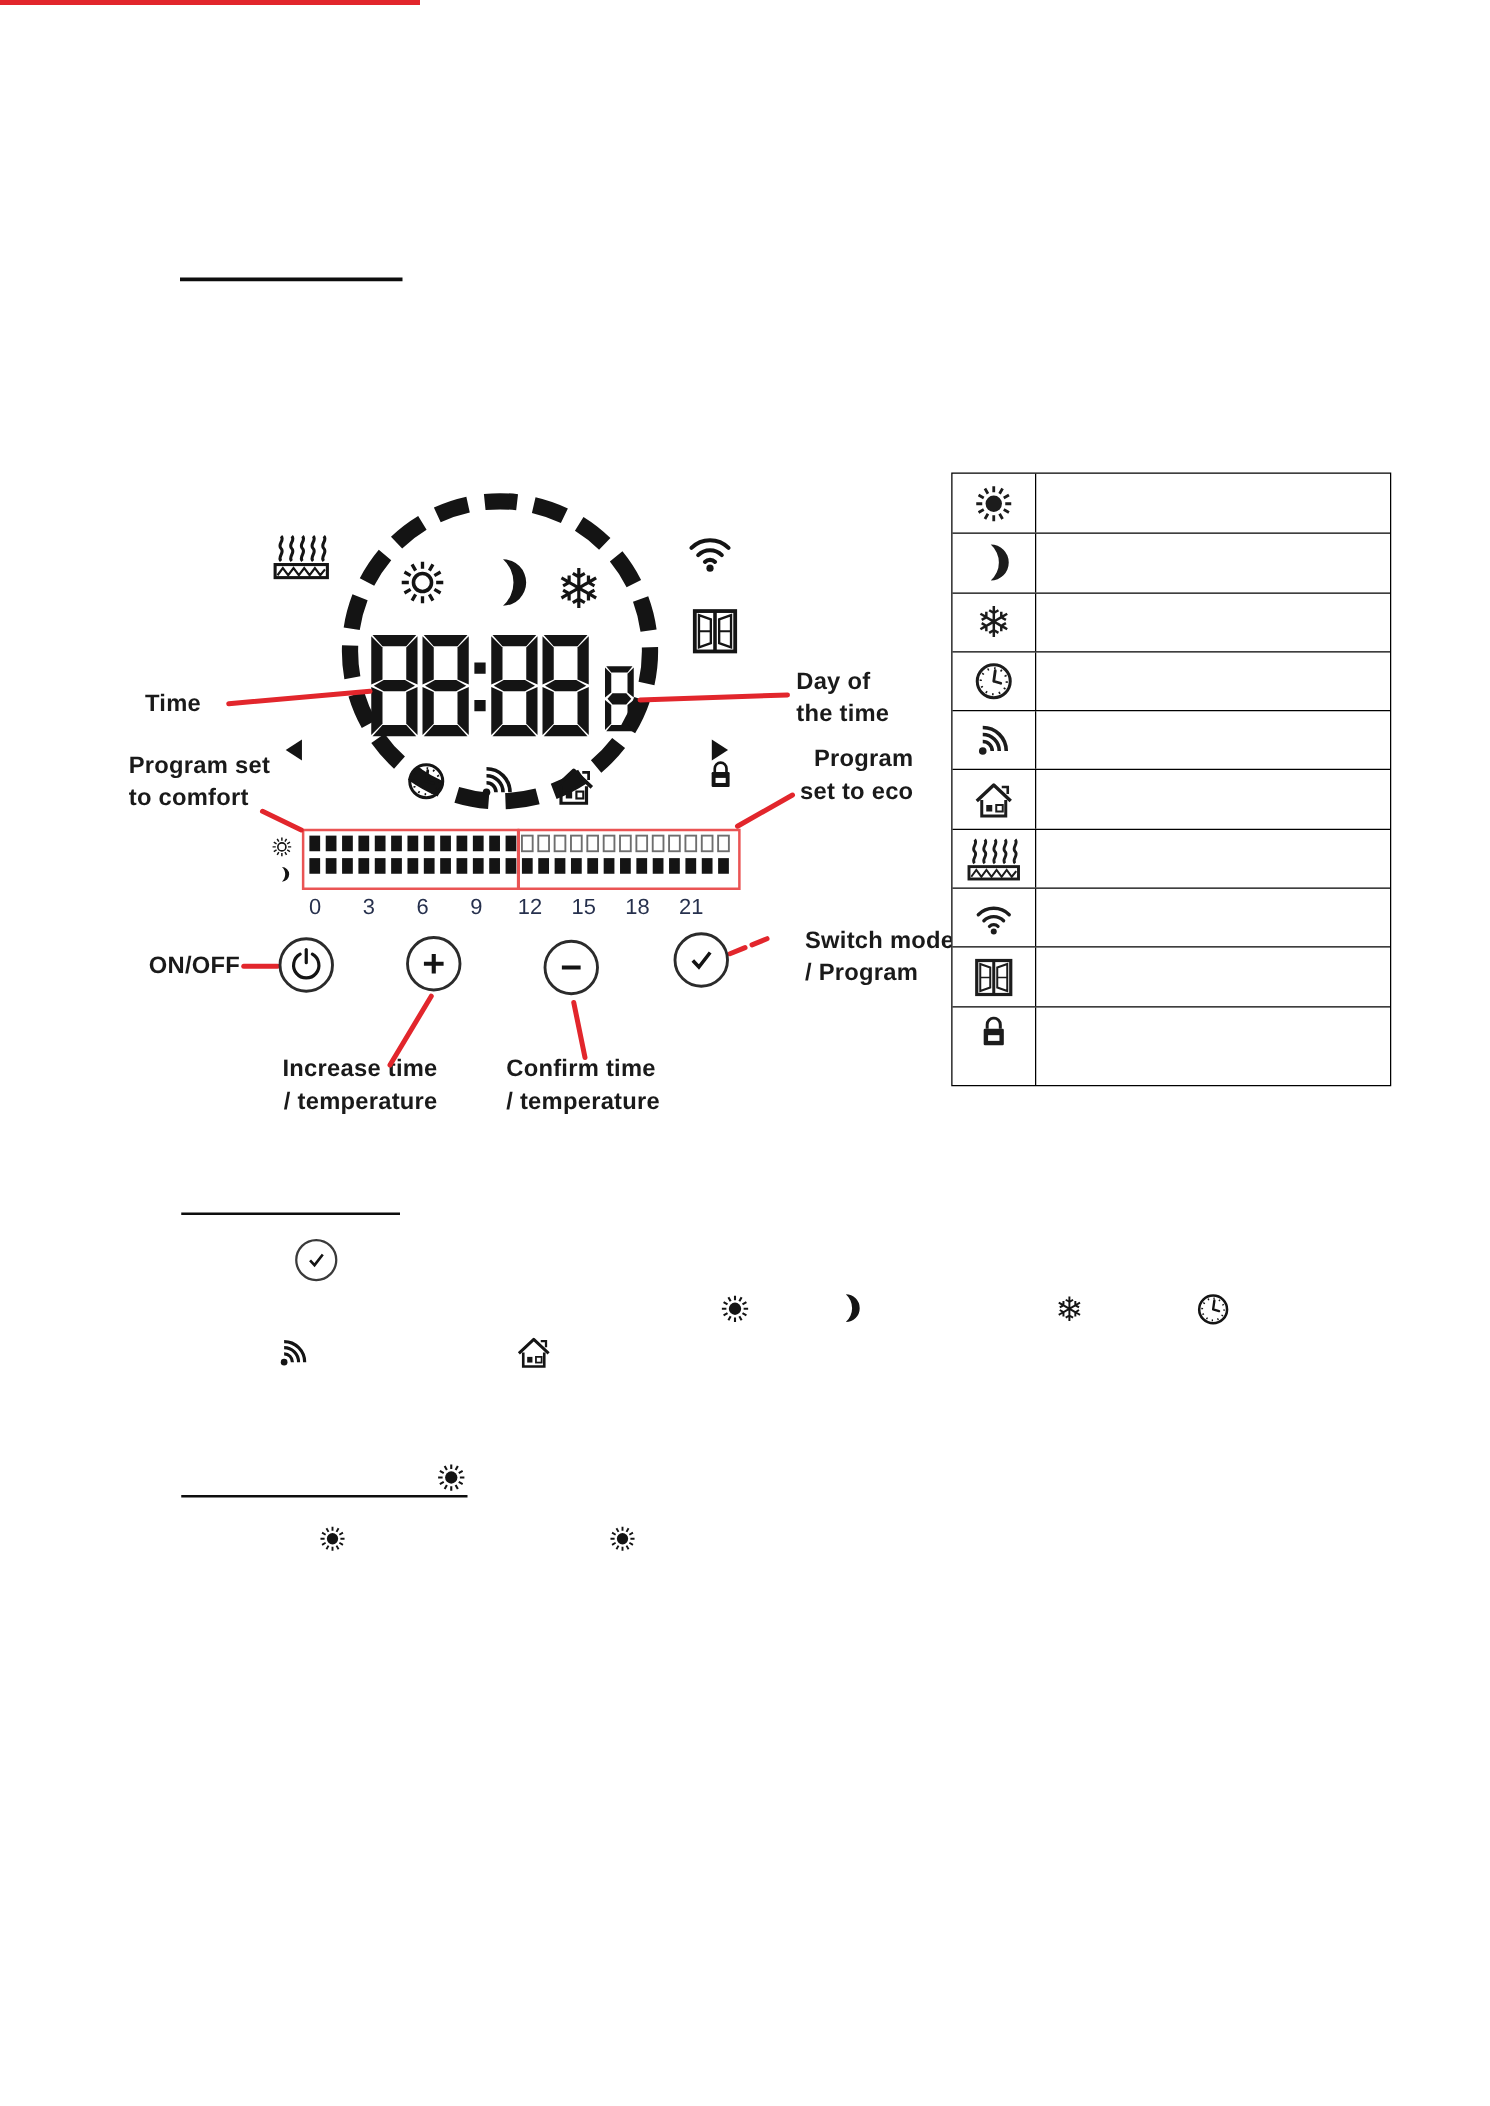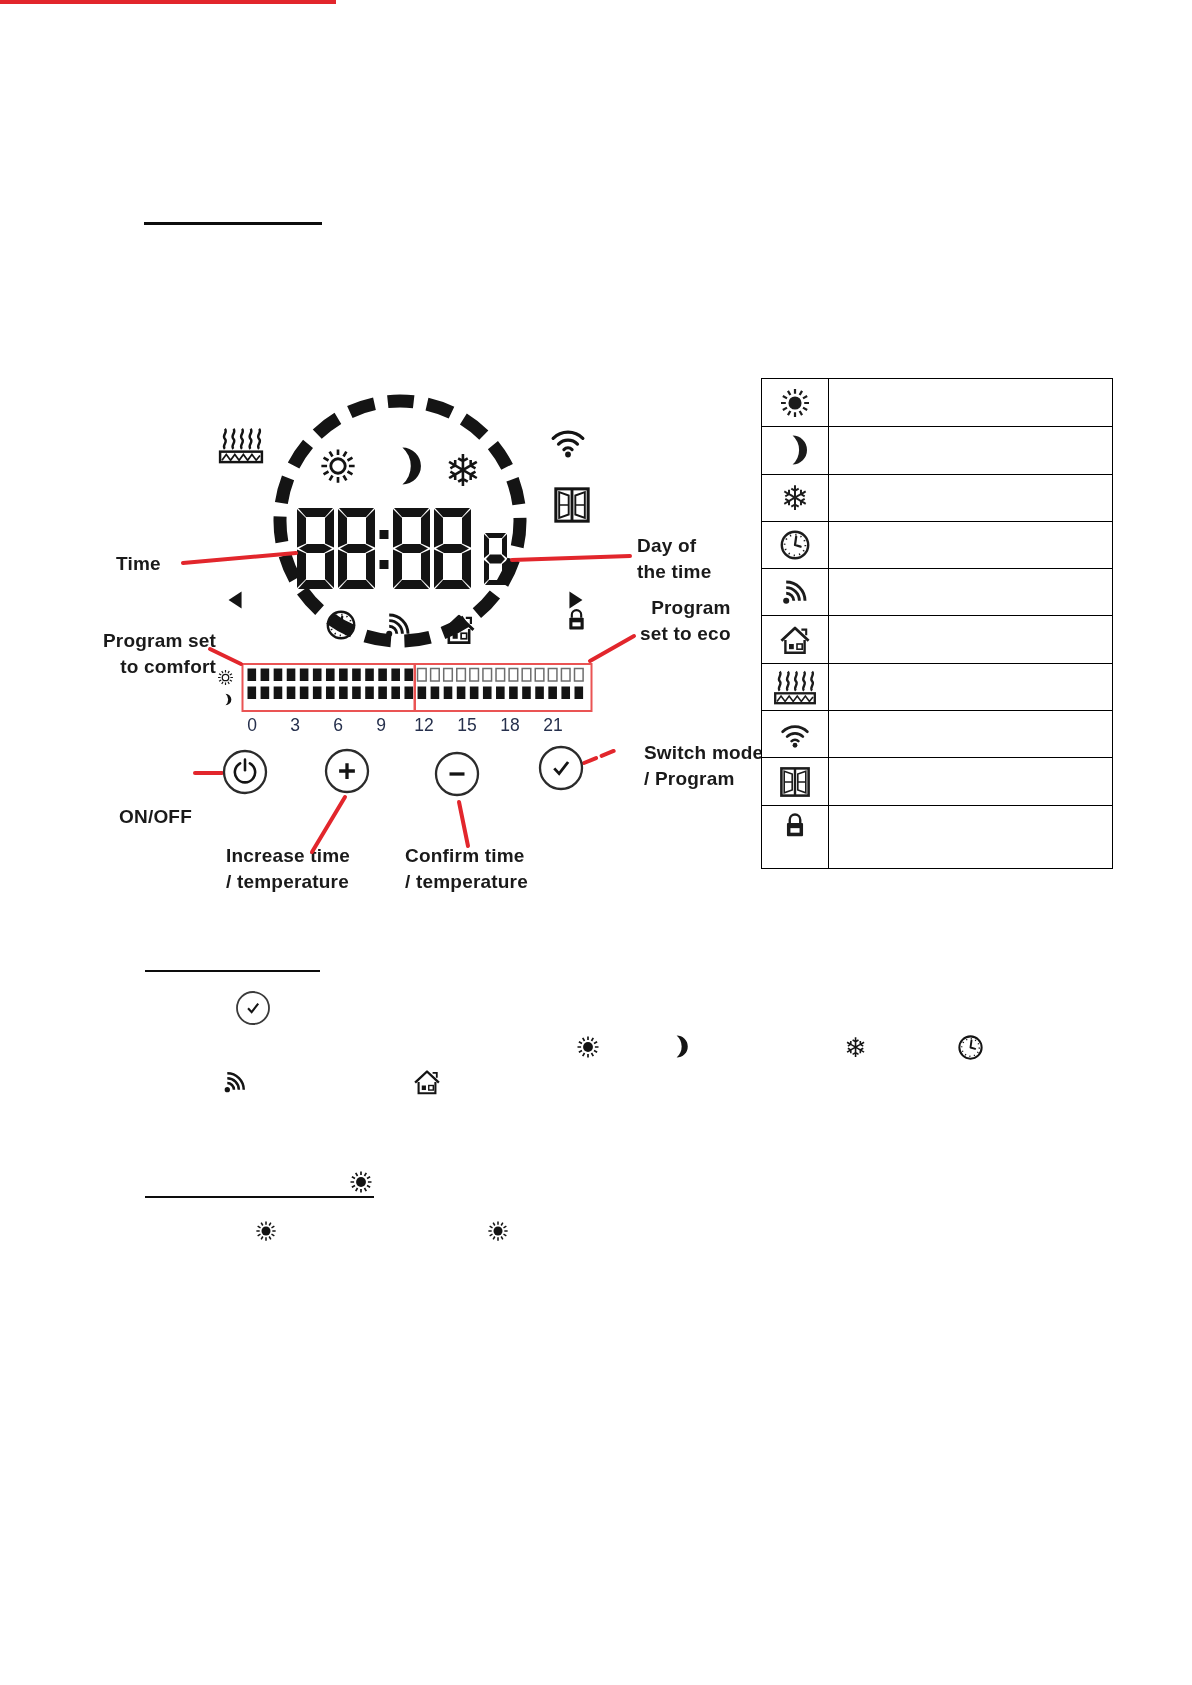--- a/index.html
+++ b/index.html
@@ -31,36 +31,36 @@
   <div class="rule" style="left:145px;top:970px;width:175px;height:1.6px;"></div>
   <div class="rule" style="left:145px;top:1196px;width:229px;height:1.6px;"></div>
 
   <div class="lbl" style="left:116px;top:551px;">
       <span>Time</span>
     </div>
   <div class="lbl" style="left:637px;top:533px;">
     <span>Day of</span>
     <span>the time</span>
   </div>
-  <div class="lbl" style="left:103px;top:628px;text-align:right;">
+  <div class="lbl" style="left:103px;top:600px;">
     <span>Program set</span>
     <span>to comfort</span>
   </div>
   <div class="lbl" style="left:640px;top:595px;text-align:right;">
     <span>Program</span>
     <span>set to eco</span>
   </div>
-  <div class="lbl" style="left:119px;top:760px;margin-top:44px;">
+  <div class="lbl" style="left:119px;top:760px;">
       <span>ON/OFF</span>
     </div>
   <div class="lbl" style="left:644px;top:740px;">
     <span>Switch mode</span>
     <span>/ Program</span>
   </div>
-  <div class="lbl" style="left:226px;top:843px;">
+  <div class="lbl" style="left:226px;top:843px;text-align:right;">
     <span>Increase time</span>
     <span>/ temperature</span>
   </div>
   <div class="lbl" style="left:405px;top:843px;">
     <span>Confirm time</span>
     <span>/ temperature</span>
   </div>
 
   <div id="legend-table">
       <div class="tr" style="height: 47.3px;">

